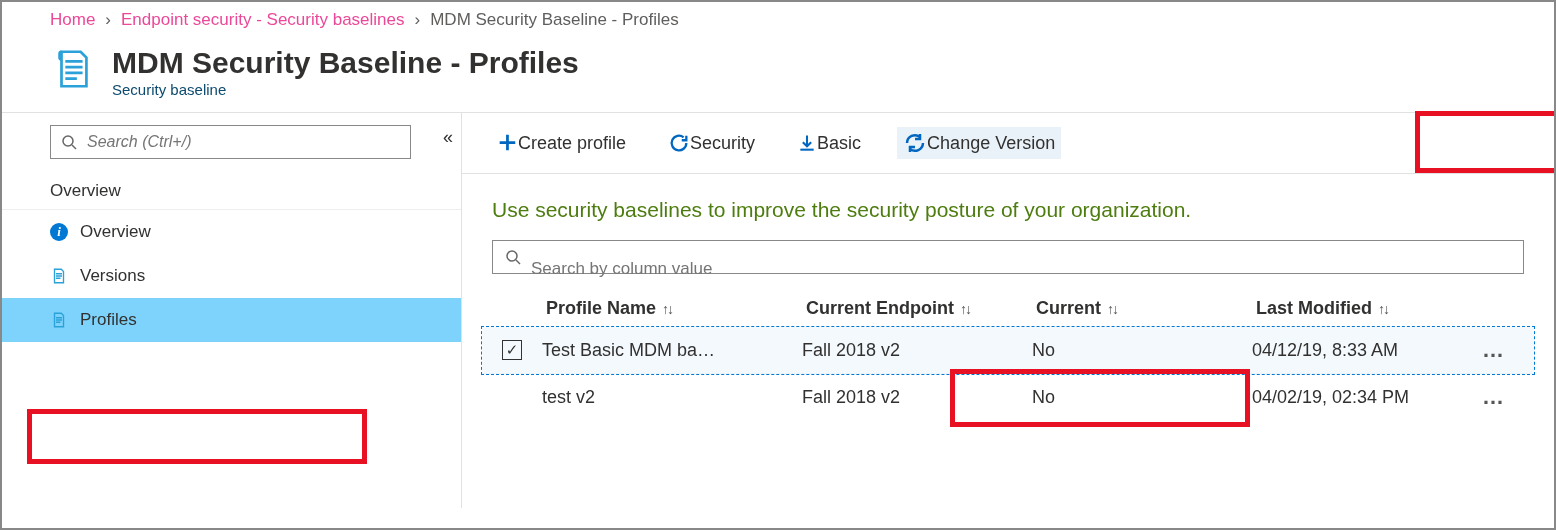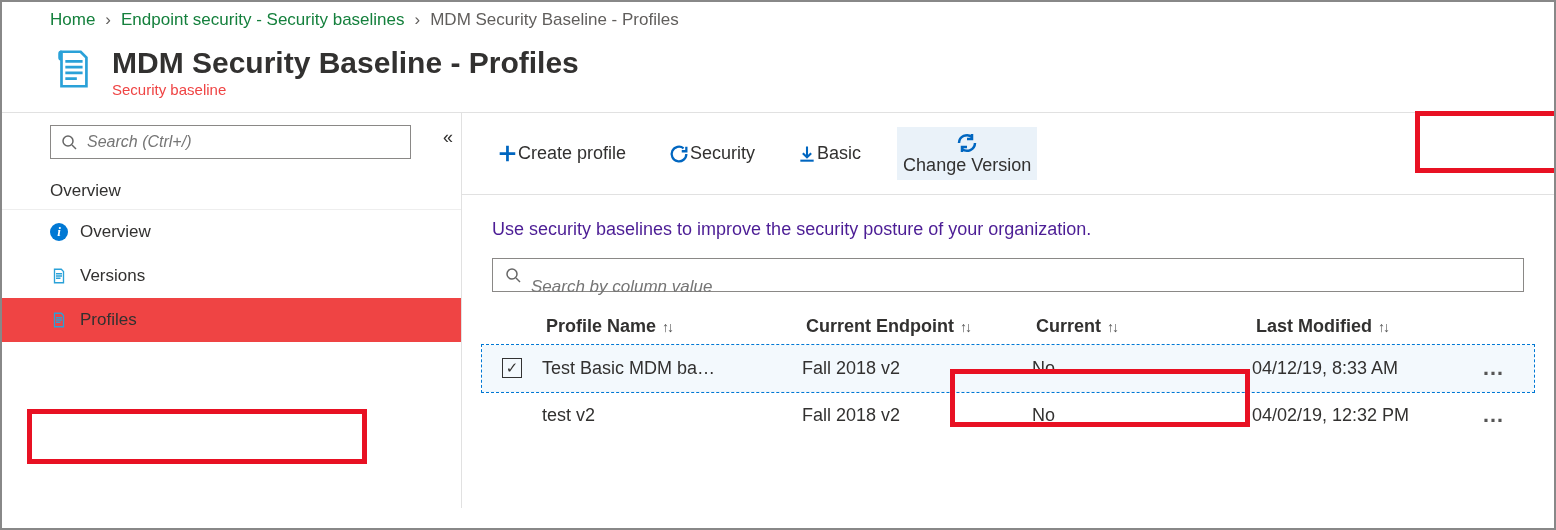--- a/index.html
+++ b/index.html
@@ -6,21 +6,21 @@
     body {
       font-family: 'Segoe UI', Tahoma, sans-serif;
       font-size: 14px;
       color: #323130;
       background: #fff;
       border: 2px solid #888;
       width: 1556px;
       height: 530px;
       overflow: hidden;
     }
-    a { color: #15803d; text-decoration: none; }
+    a { color: #ec4899; text-decoration: none; }
 
     
     .breadcrumb {
       padding: 8px 20px 8px 48px;
       display: flex;
       align-items: center;
       gap: 10px;
       font-size: 17px;
     }
     .breadcrumb .sep { color: #605e5c; }
@@ -28,21 +28,21 @@
 
     
     .page-header {
       display: flex;
       align-items: flex-start;
       gap: 16px;
       padding: 8px 20px 14px 48px;
     }
     .page-header .header-icon { width: 46px; height: 46px; color: #2aa1d8; flex-shrink: 0; }
     .page-header h1 { font-size: 30px; font-weight: 600; line-height: 1.1; }
-    .page-header .subtitle { font-size: 15px; color: #ef4444; margin-top: 2px; }
+    .page-header .subtitle { font-size: 15px; color: #0c4a6e; margin-top: 2px; }
 
     
     .layout {
       display: flex;
       border-top: 1px solid #e1e1e1;
       height: calc(100% - 130px);
     }
 
     
     .sidebar {
@@ -83,21 +83,21 @@
       border-bottom: 1px solid #eee;
     }
     .sidebar-item {
       display: flex;
       align-items: center;
       gap: 12px;
       padding: 12px 20px 12px 48px;
       font-size: 17px;
       cursor: pointer;
     }
-    .sidebar-item.active { background: #ef4444; }
+    .sidebar-item.active { background: #7dd3fc; }
     .sidebar-icon { width: 18px; height: 18px; display: inline-flex; align-items: center; justify-content: center; }
     .info-icon {
       width: 18px; height: 18px; border-radius: 50%; background: #0078d4;
       color: #fff; display: inline-flex; align-items: center; justify-content: center;
       font-size: 13px; font-weight: bold; font-style: italic; font-family: Georgia, serif;
     }
     .doc-icon { color: #2aa1d8; }
 
     
     .hl-profiles {
@@ -121,41 +121,41 @@
     }
     .cmd {
       display: inline-flex;
       align-items: center;
       font-size: 18px;
       color: #323130;
       cursor: pointer;
       padding: 4px 6px;
     }
     .cmd .ci { color: #0066c0; display: inline-flex; }
-    .cmd.highlighted { background: #eaf2f9; flex-direction: column; }
+    .cmd.highlighted { background: #eaf2f9; }
     .hl-change {
       position: absolute;
       border: 5px solid #e81123;
       left: 953px; top: -2px; width: 240px; height: 62px;
       pointer-events: none;
     }
 
-    .desc { padding: 24px 30px 18px 30px; font-size: 18px; color: #4c1d95; }
+    .desc { padding: 24px 30px 18px 30px; font-size: 21px; color: #4d7c0f; }
 
     .column-search {
       margin: 0 30px 16px 30px;
       border: 1px solid #8a8886;
       display: flex;
       align-items: center;
       gap: 10px;
       padding: 3px 12px;
       height: 34px;
     }
     .column-search input {
-      border: none; outline: none; font-size: 17px; font-style: italic; color: #a21caf; width: 100%; background: transparent; margin-top: 24px;
+      border: none; outline: none; font-size: 17px; color: #a21caf; width: 100%; background: transparent; margin-top: 24px;
     }
 
     .table { margin: 0 20px; }
     .thead, .trow {
       display: grid;
       grid-template-columns: 60px 260px 230px 220px 230px 40px;
       align-items: center;
     }
     .th { font-weight: 600; font-size: 18px; padding: 8px 4px; display: flex; align-items: center; gap: 6px; }
     .sort-arrows { color: #555; font-size: 14px; letter-spacing: -2px; }
@@ -344,21 +344,21 @@
         <div>No</div>
         <div>04/12/19, 8:33 AM</div>
         <div class="more">…</div>
       </div>
 
       <div class="trow">
         <div class="checkbox-cell"></div>
         <div>test v2</div>
         <div>Fall 2018 v2</div>
         <div>No</div>
-        <div>04/02/19, 12:32 PM</div>
+        <div>04/02/19, 02:34 PM</div>
         <div class="more">…</div>
       </div>
     </div>
 
     <div class="hl-row"></div>
 
   </section>
 
 </div>
 

